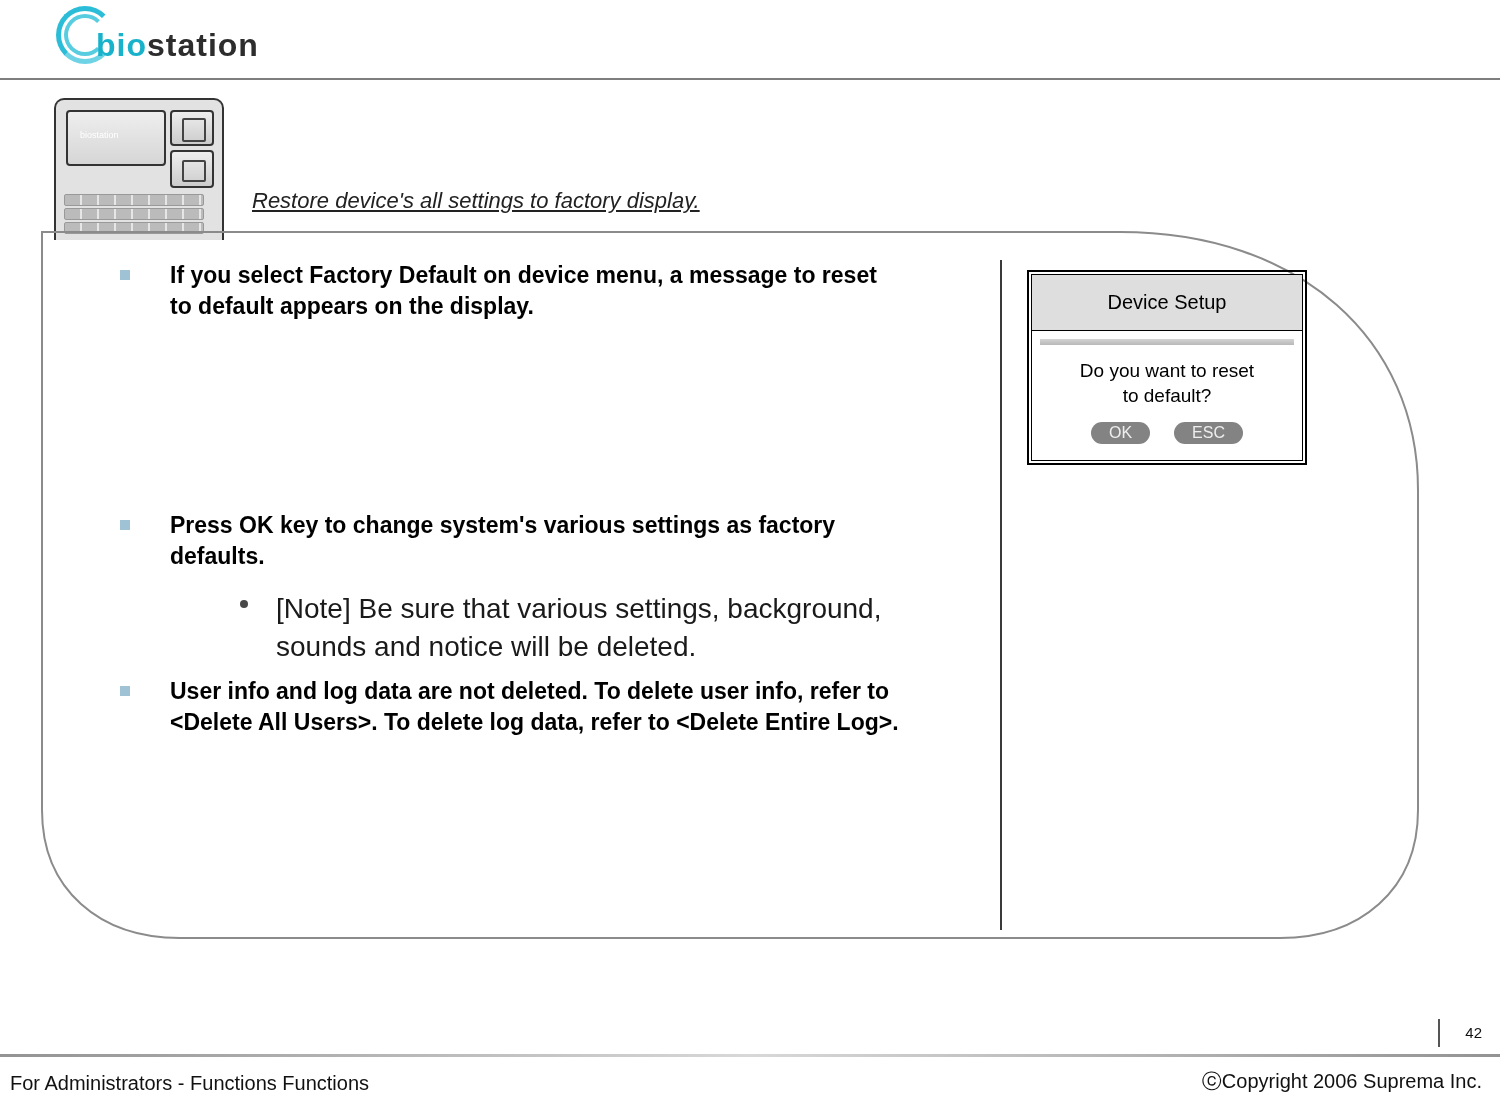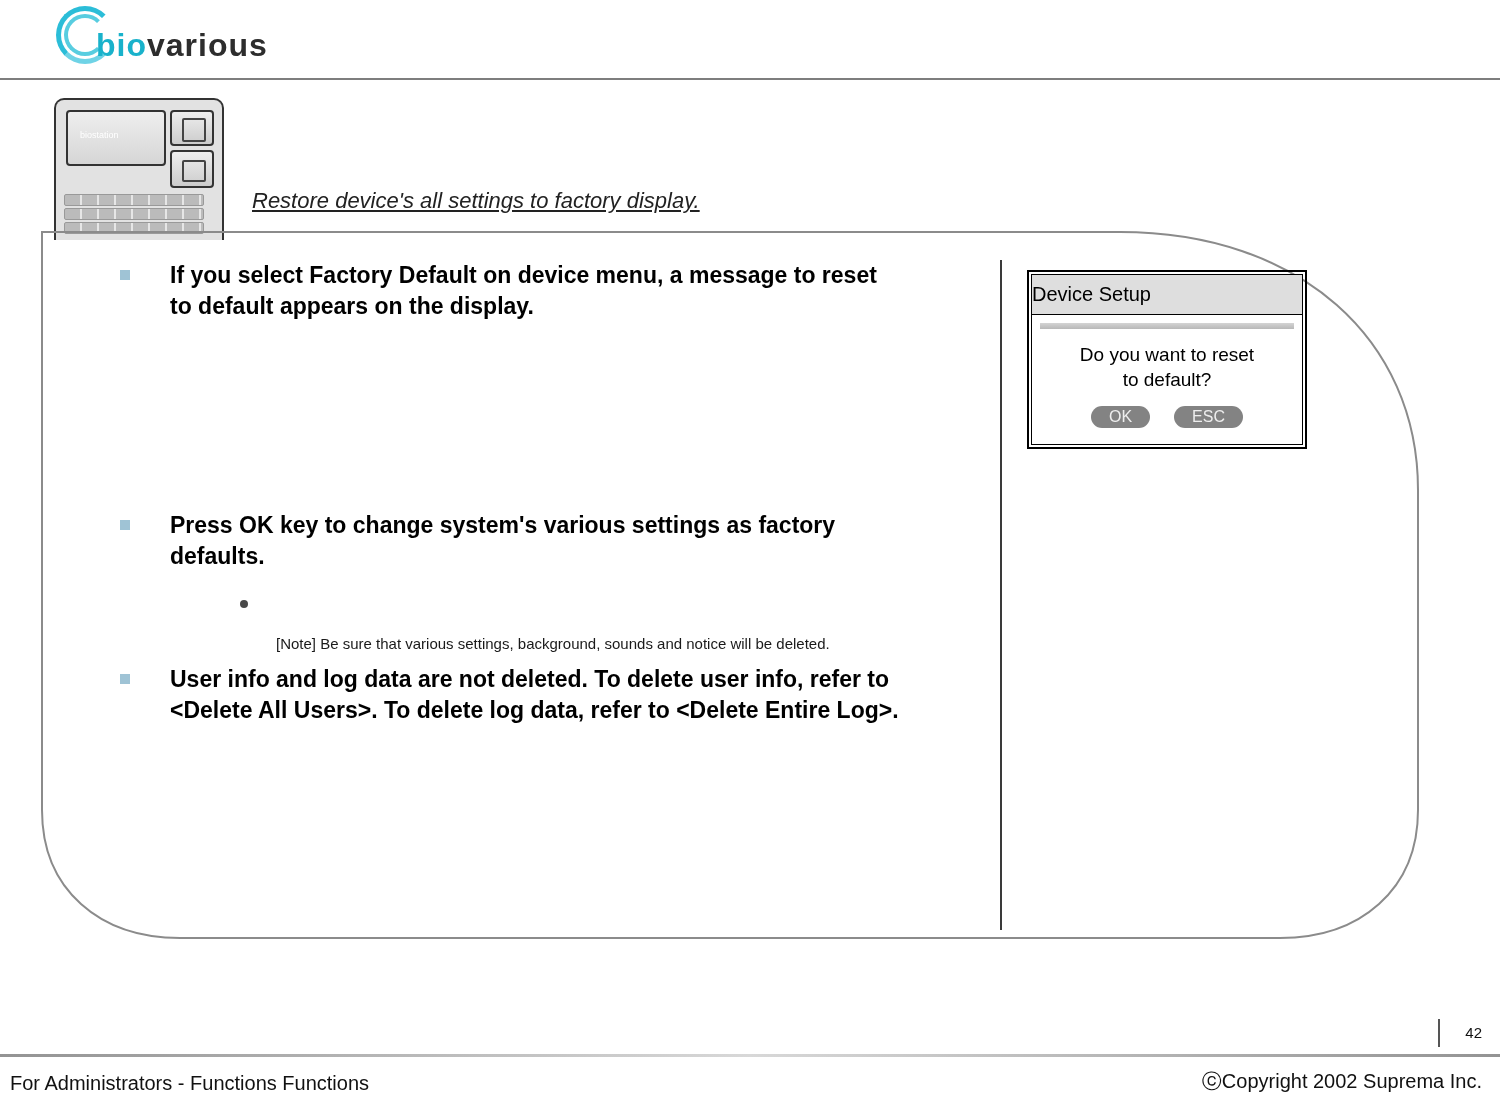--- a/index.html
+++ b/index.html
@@ -43,28 +43,28 @@
   .frame { position:absolute; left:40px; top:230px; width:1380px; height:710px; }
   .frame svg { width:100%; height:100%; overflow:visible; }
 
   
   .content { position:absolute; left:100px; top:260px; width:900px; }
   .bullet-item { display:flex; margin-bottom:18px; }
   .sq { flex:0 0 auto; width:10px; height:10px; background:#9fc3d5; margin-top:10px; margin-right:40px; margin-left:20px;}
   .bullet-text { font-size:23px; font-weight:700; line-height:1.35; width:730px; }
   .sub-bullet { display:flex; margin-left:140px; margin-bottom:10px; }
   .dot { flex:0 0 auto; width:8px; height:8px; background:#484848; border-radius:50%; margin-top:10px; margin-right:28px;}
-  .sub-text { font-size:15px; font-weight:400; line-height:1.35; width:640px; color:#1a1a1a;margin-top:44px;}
+  .sub-text { font-size:28px; font-weight:400; line-height:1.35; width:640px; color:#1a1a1a;}
 
   .vline { position:absolute; left:1000px; top:260px; width:2px; height:670px; background:#3a3a3a; }
 
   
   .popup-area { position:absolute; left:1022px; top:270px; width:290px; }
   .popup-outer { border:2px solid #000; padding:2px; margin:0 auto; width:280px;}
-  .popup-header { border:1px solid #000; background:#dedede; font-size:20px; padding:8px 0;}
+  .popup-header { border:1px solid #000; background:#dedede; text-align:center; font-size:20px; padding:16px 0;}
   .popup-body { border:1px solid #000; border-top:none; height:130px; position:relative; padding-top:8px;}
   .popup-body::before{ content:""; position:absolute; left:8px; right:8px; top:8px; height:6px; background:linear-gradient(#d4d4d4,#b8b8b8);}
   .popup-msg { text-align:center; font-size:19px; line-height:1.3; margin-top:20px;}
   .popup-btns { display:flex; justify-content:center; gap:24px; margin-top:14px;}
   .pbtn { background:#838383; color:#eee; font-size:16px; padding:2px 18px; border-radius:14px; }
   .footer-left { position:absolute; left:10px; bottom:22px; font-size:20px; color:#111;}
   .footer-right { position:absolute; right:18px; bottom:22px; font-size:20px; color:#111;}
   .footer-bar { position:absolute; left:0; bottom:60px; width:100%; height:3px; background:linear-gradient(90deg,#939393,#d8d8d8,#939393); }
   .pagenum { position:absolute; right:18px; bottom:76px; font-size:15px; color:#111;}
   .pagevline { position:absolute; right:60px; bottom:70px; width:2px; height:28px; background:#555;}
@@ -74,21 +74,21 @@
 </head>
 <body>
 
 <div class="page">
 
   <div class="header">
     <div class="logo-left">
       <div class="arc"></div>
       <div class="arc2"></div>
       <div class="txt">
-        <span class="bio">bio</span><span class="station">various</span>
+        <span class="bio">bio</span><span class="station">station</span>
       </div>
     </div>
   </div>
   <div class="hr"></div>
 
   <div class="device">
     <div class="screen"></div>
     <div class="screen-label">biostation</div>
     <div class="fp"></div>
     <div class="fp2"></div>
@@ -145,15 +145,15 @@
           <span class="pbtn">ESC</span>
         </div>
       </div>
     </div>
   </div>
 
   <div class="pagevline"></div>
   <div class="pagenum">42</div>
   <div class="footer-bar"></div>
   <div class="footer-left">For Administrators - Functions Functions</div>
-  <div class="footer-right">ⓒCopyright 2002 Suprema Inc.</div>
+  <div class="footer-right">ⓒCopyright 2006 Suprema Inc.</div>
 
 </div>
 
 </body></html>

